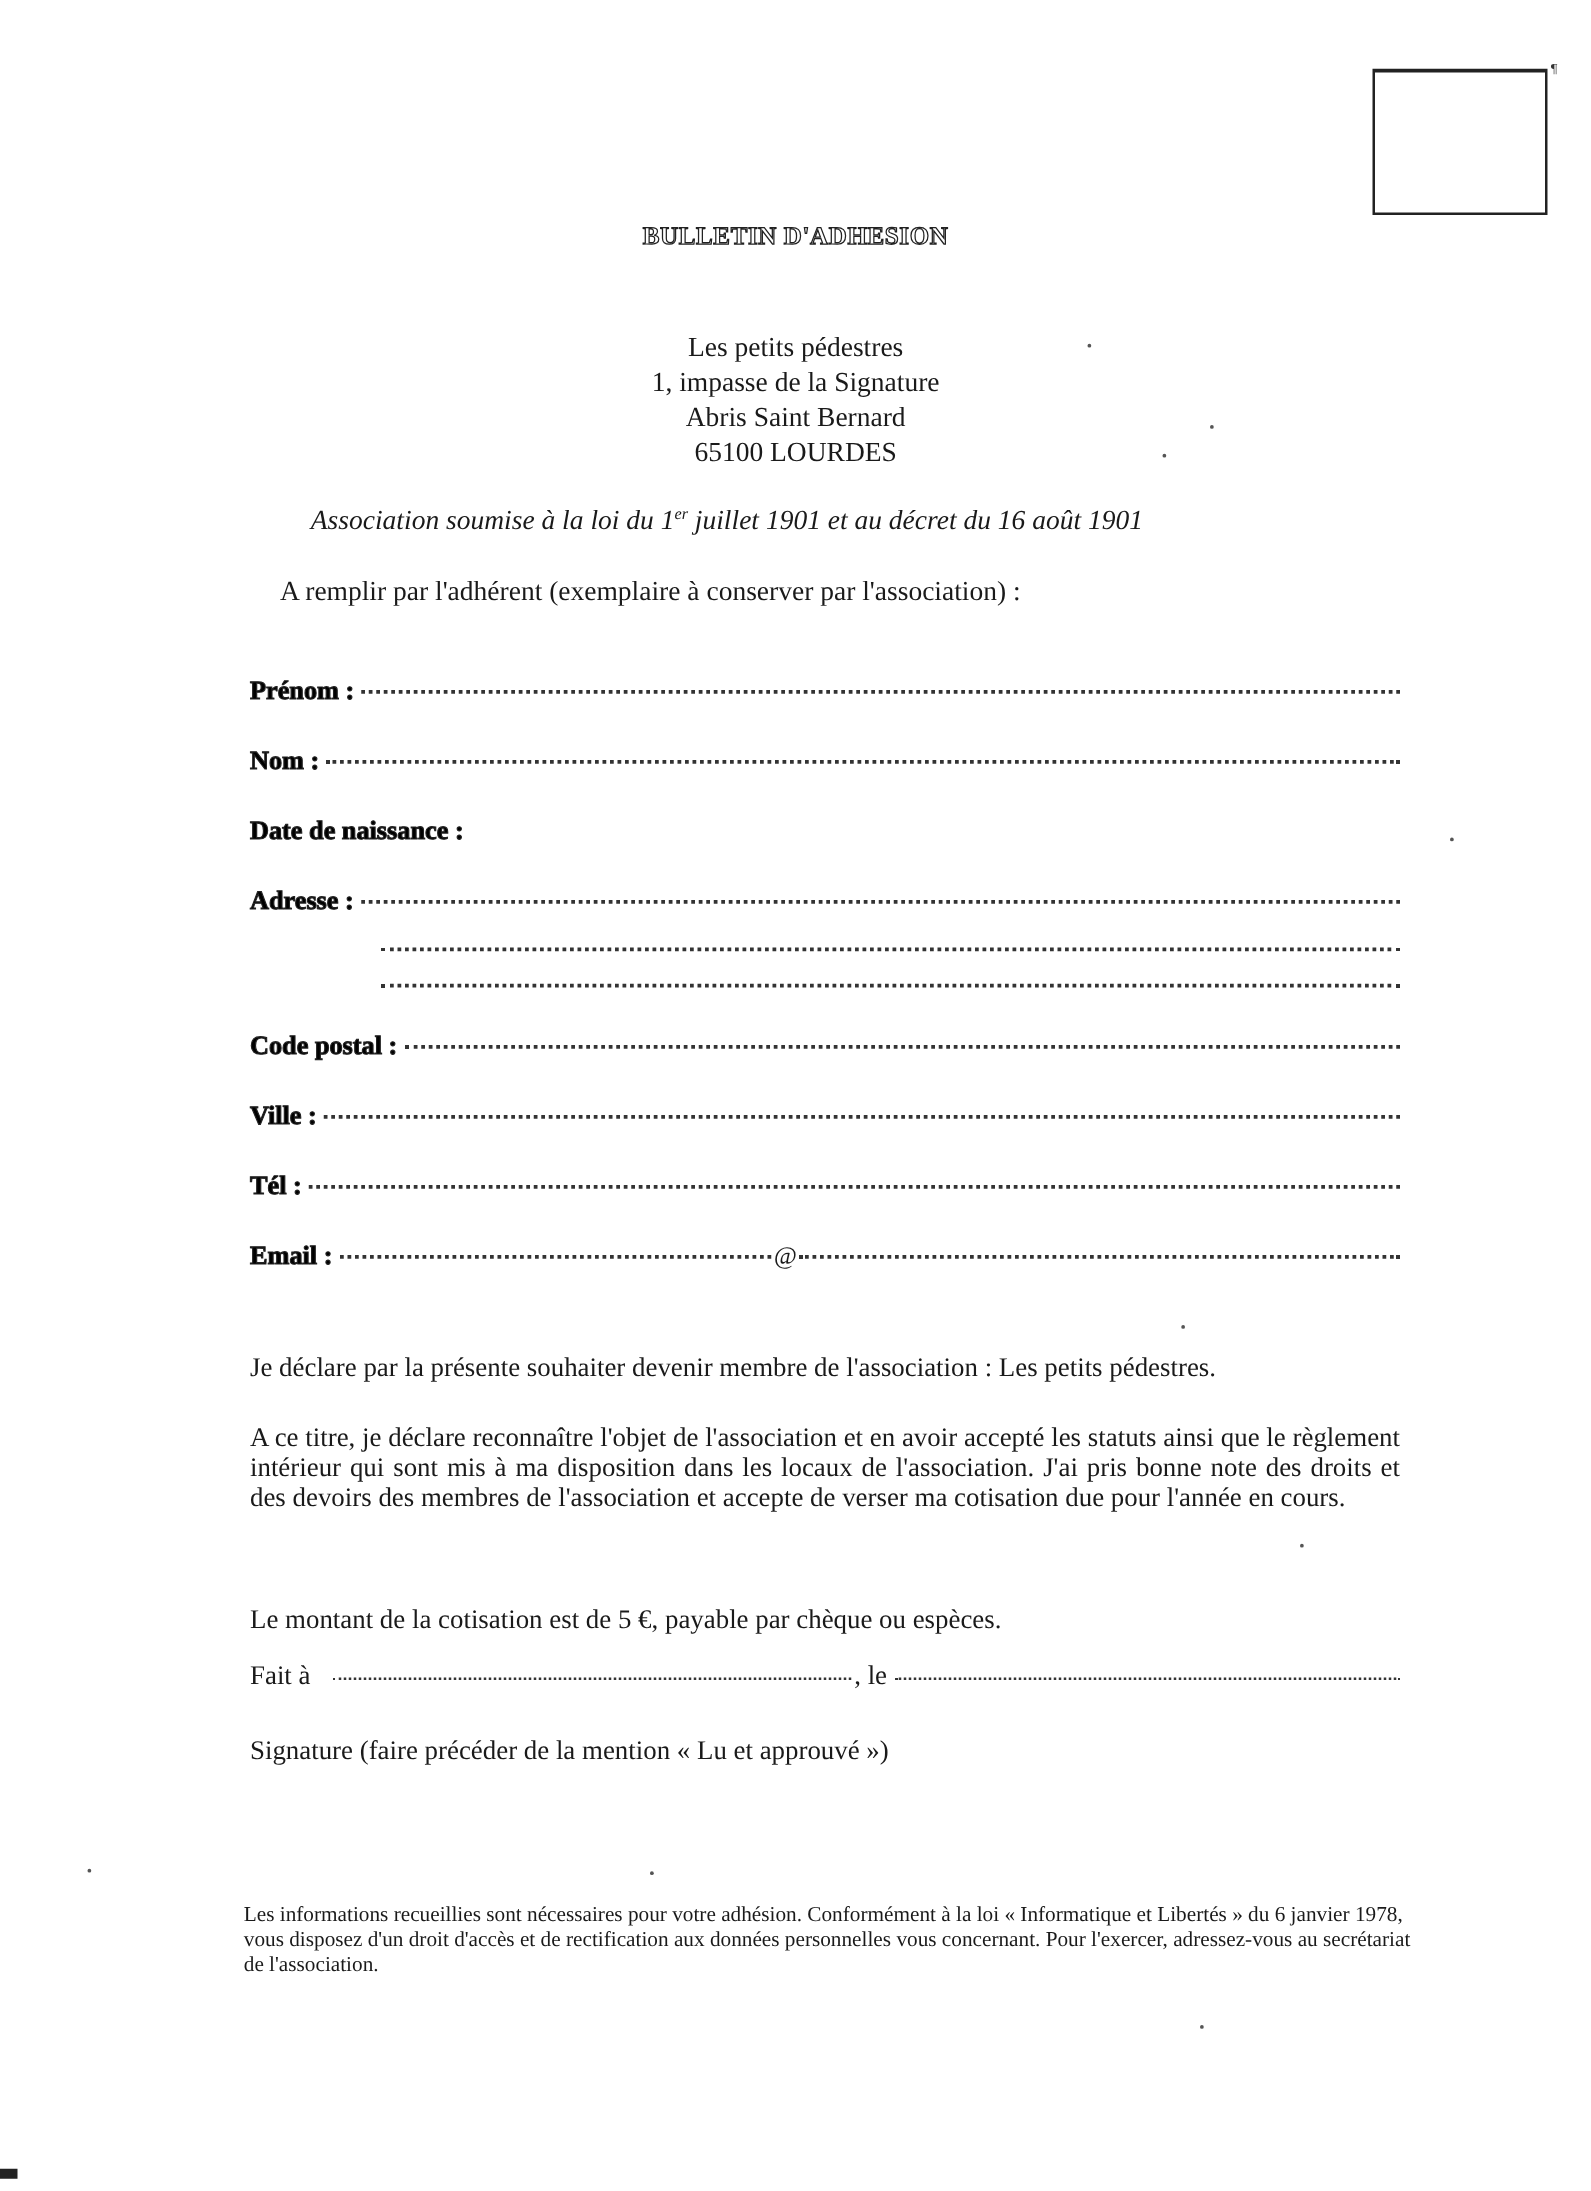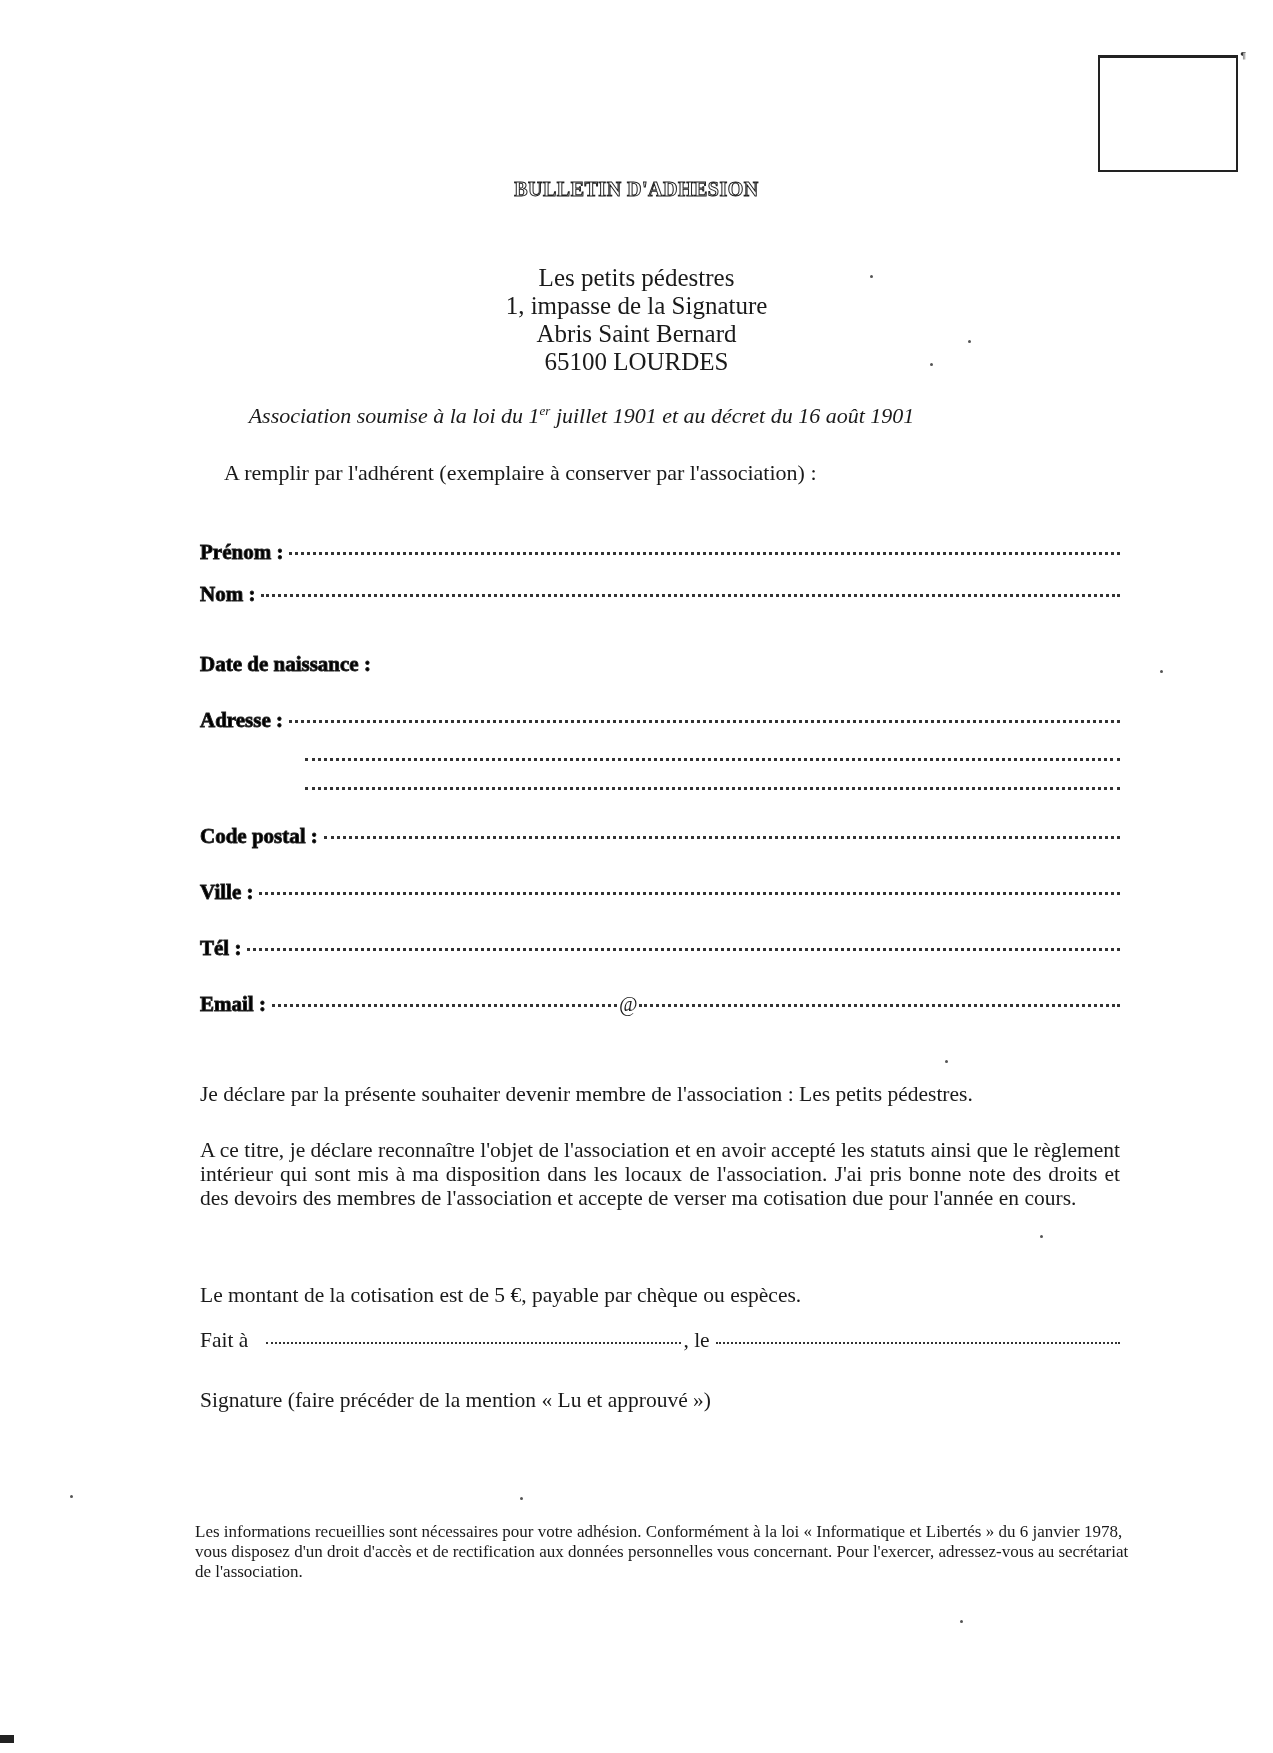--- a/index.html
+++ b/index.html
@@ -15,21 +15,21 @@
     }
     .stamp-mark { left: 1240px; top: 50px; font-size: 10px; color: #333; }
     .title {
       left: 0; width: 1273px; top: 178px; text-align: center;
       font-size: 20px; letter-spacing: 0.5px;
       font-family: "Liberation Serif", serif; font-weight: bold;
       color: #fff; -webkit-text-stroke: 1px #222;
     }
     .addr {
       left: 0; width: 1273px; top: 264px; text-align: center;
-      font-family: "Liberation Serif", serif; font-size: 25px; line-height: 28px;
+      font-family: "Liberation Serif", serif; font-size: 22px; line-height: 28px;
     }
     .addr div { margin: 0; }
     .law {
       left: 0; width: 1163px; top: 403px; text-align: center;
       font-family: "Liberation Serif", serif; font-style: italic; font-size: 22px;
     }
     .law sup { font-size: 13px; }
     .instr {
       left: 208px; top: 460px;
       font-family: "Liberation Serif", serif; font-size: 22px; margin-left: 16px;
@@ -89,21 +89,21 @@
   <span>Association soumise à la loi du 1</span><sup>er</sup><span> juillet 1901 et au décret du 16 août 1901</span>
 </div>
 
 <div class="abs instr">A remplir par l'adhérent (exemplaire à conserver par l'association) :</div>
 
 <div class="abs field" style="top:540px;">
   <span class="lbl">Prénom :</span>
   <span class="dots"></span>
 </div>
 
-<div class="abs field" style="top:582px;">
+<div class="abs field" style="top:596px;">
   <span class="lbl">Nom :</span>
   <span class="dots"></span>
 </div>
 
 <div class="abs field" style="top:652px;flex-direction:column;">
   <span class="lbl">Date de naissance :</span>
   <span class="dots"></span>
 </div>
 
 <div class="abs field" style="top:708px;">

